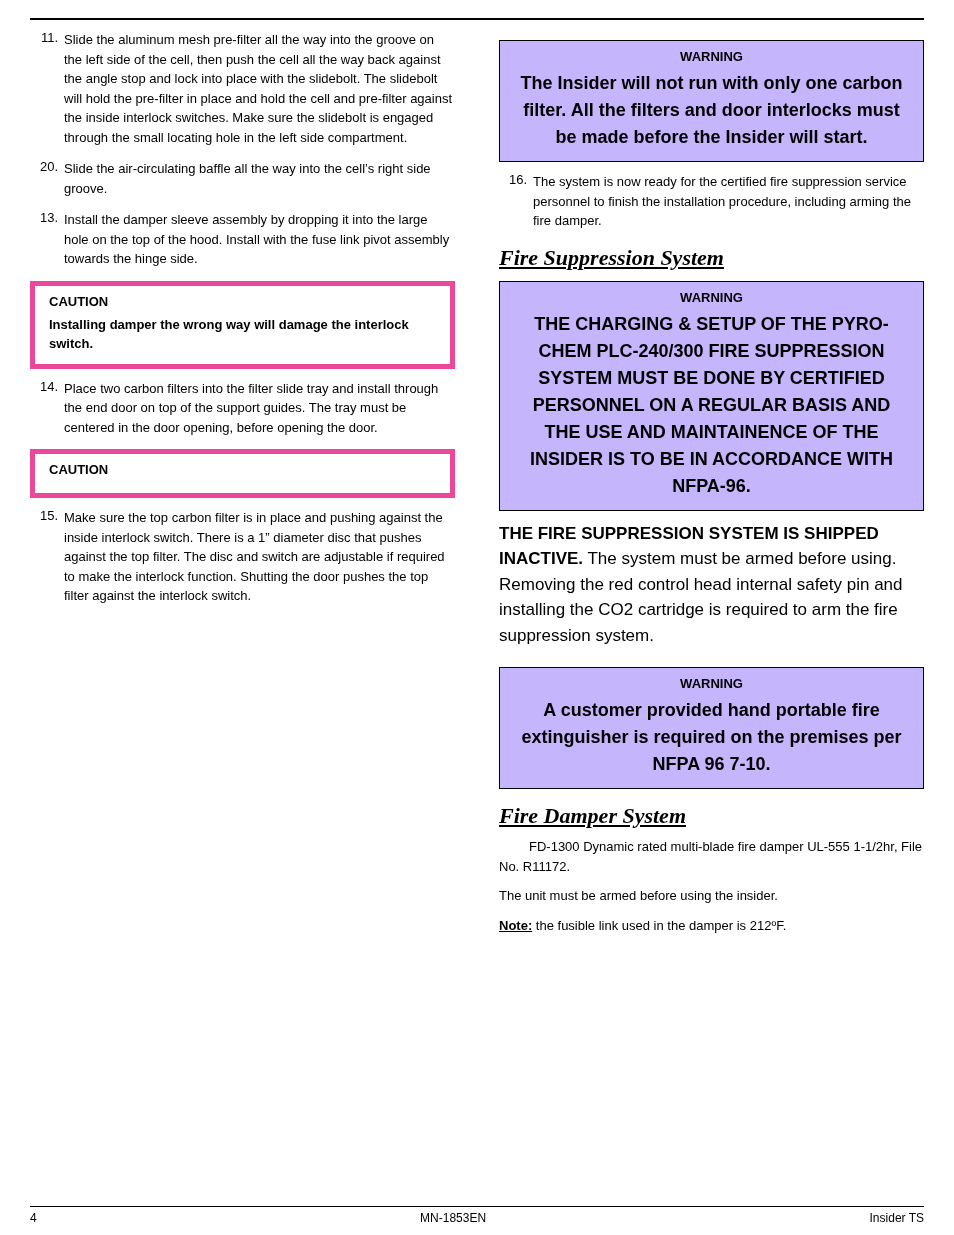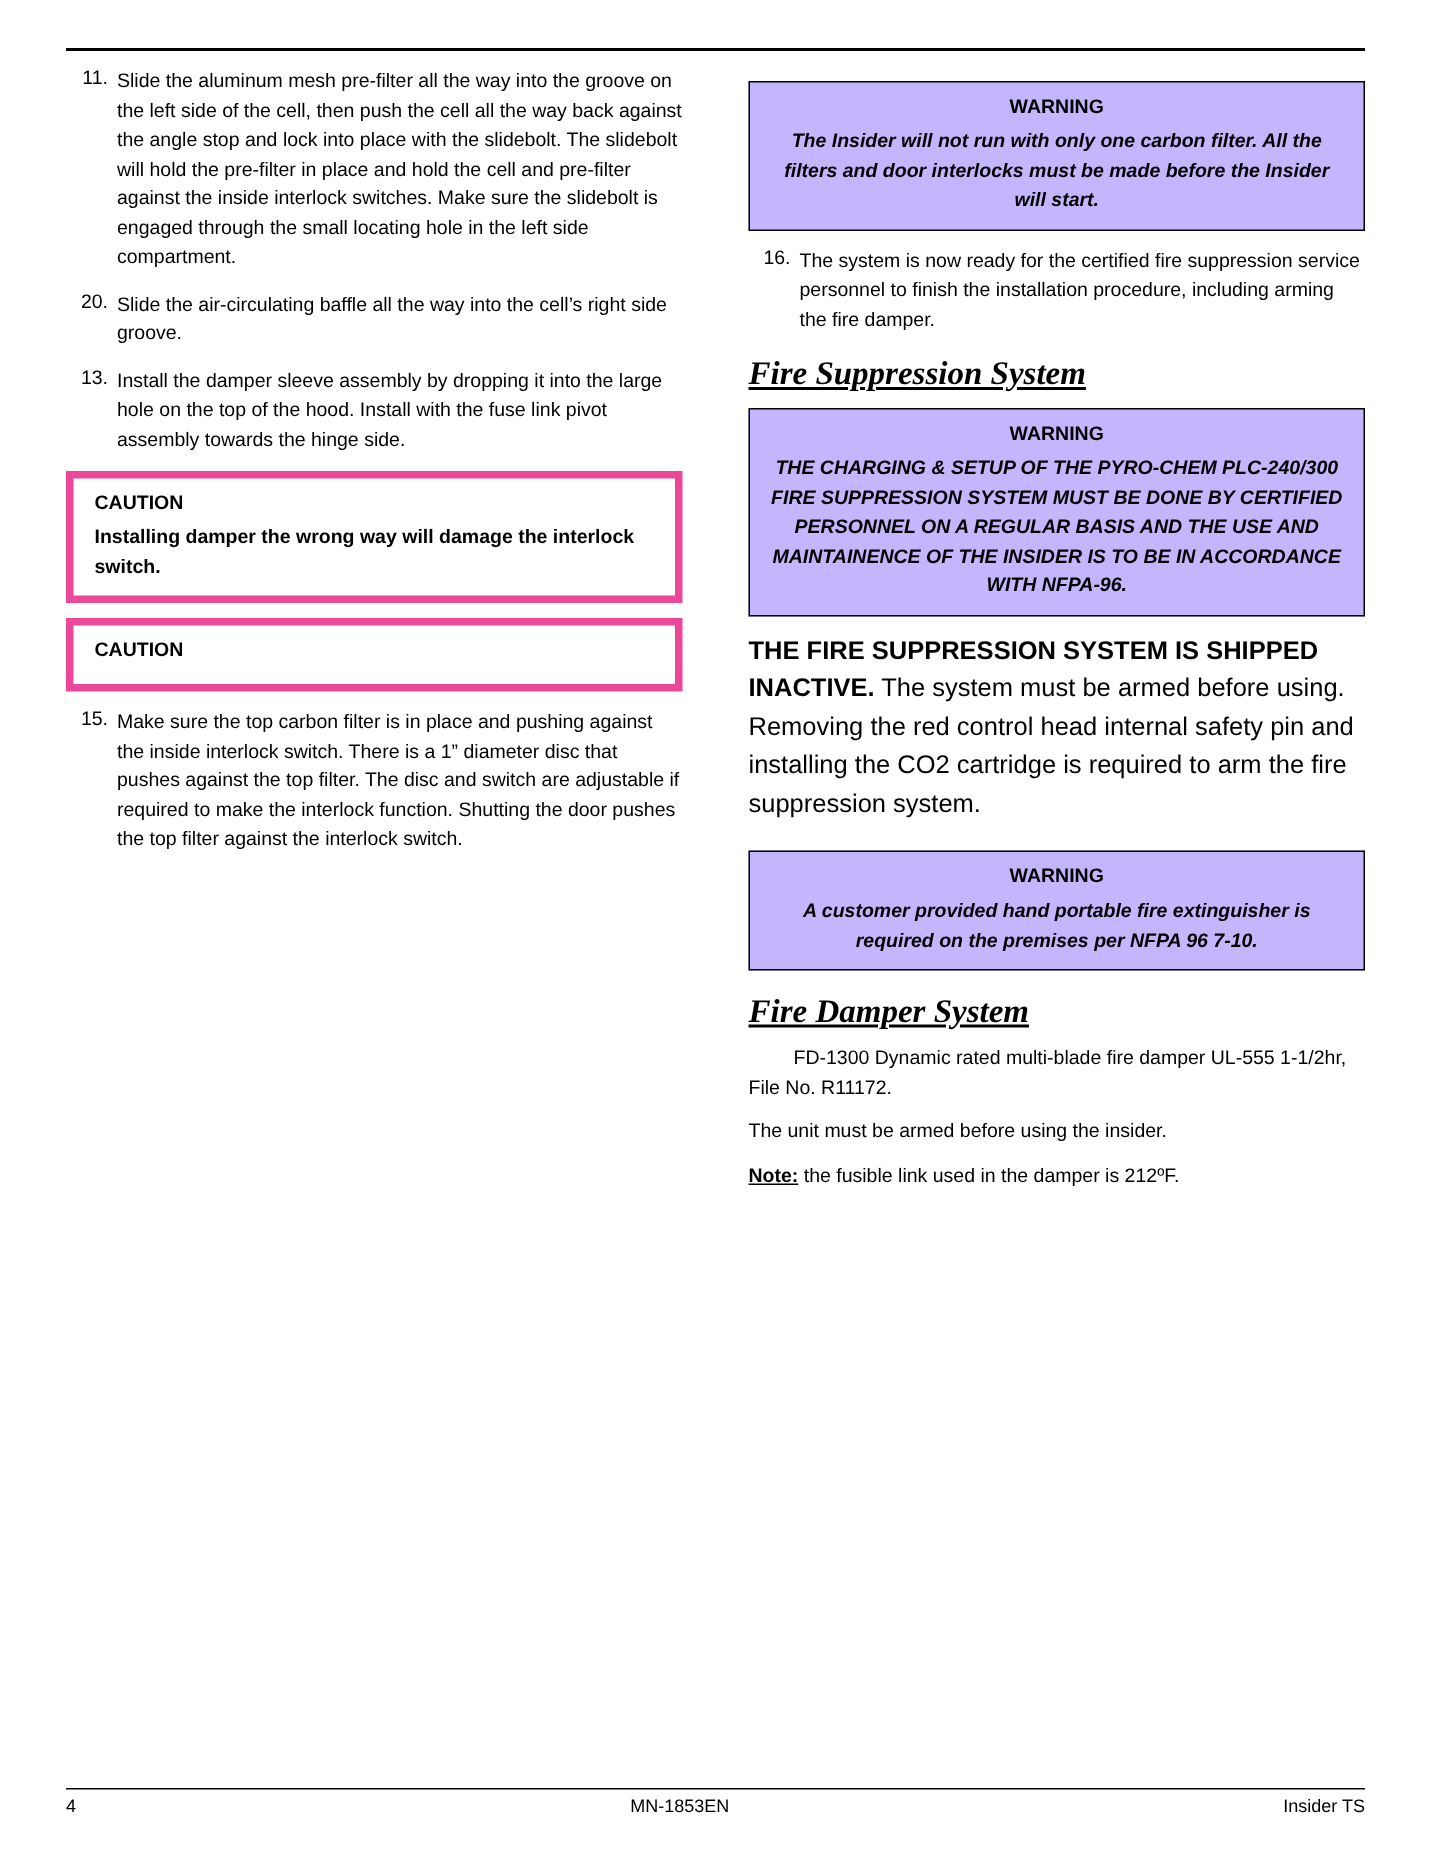--- a/index.html
+++ b/index.html
@@ -7,21 +7,21 @@
       font-family: Arial, Helvetica, sans-serif;
       font-size: 13px;
       background: #fff;
       color: #000;
       width: 954px;
       min-height: 1235px;
     }
     .page {
       width: 954px;
       min-height: 1235px;
-      padding: 14px;
+      padding: 0;
       display: flex;
       flex-direction: column;
     }
     .top-rule {
       border-top: 2px solid #000;
       margin: 18px 30px 0 30px;
     }
     .content-area {
       display: flex;
       flex: 1;
@@ -73,23 +73,22 @@
       text-align: center;
       background: #c4b5fd;
     }
     .warning-box .warning-title {
       font-weight: bold;
       font-size: 13px;
       margin-bottom: 6px;
     }
     .warning-box .warning-body {
       font-weight: bold;
-      font-size: 13px;
-      line-height: 1.5;
-      font-style: italic;
+      font-size: 18px;
+      line-height: 1.5;
     }
     .section-heading {
       font-family: 'Times New Roman', Times, serif;
       font-size: 22px;
       font-style: italic;
       font-weight: bold;
       text-decoration: underline;
       margin: 14px 0 8px 0;
     }
     .note-text {
@@ -149,20 +148,24 @@
       <div class="numbered-item">
         <span class="num">13.</span>
         <span class="item-text">Install the damper sleeve assembly by dropping it into the large hole on the top of the hood. Install with the fuse link pivot assembly towards the hinge side.</span>
       </div>
 
       <div class="caution-box">
         <div class="caution-title">CAUTION</div>
         <div class="caution-body">Installing damper the wrong way will damage the interlock switch.</div>
       </div>
 
+      <div class="numbered-item">
+        <span class="num">14.</span>
+        <span class="item-text">Place two carbon filters into the filter slide tray and install through the end door on top of the support guides.  The tray must be centered in the door opening, before opening the door.</span>
+      </div>
 
       <div class="caution-box">
         <div class="caution-title">CAUTION</div>
       </div>
 
       <div class="numbered-item">
         <span class="num">15.</span>
         <span class="item-text">Make sure the top carbon filter is in place and pushing against the inside interlock switch.  There is a 1” diameter disc that pushes against the top filter.  The disc and switch are adjustable if required to make the interlock function.  Shutting the door pushes the top filter against the interlock switch.</span>
       </div>
 

